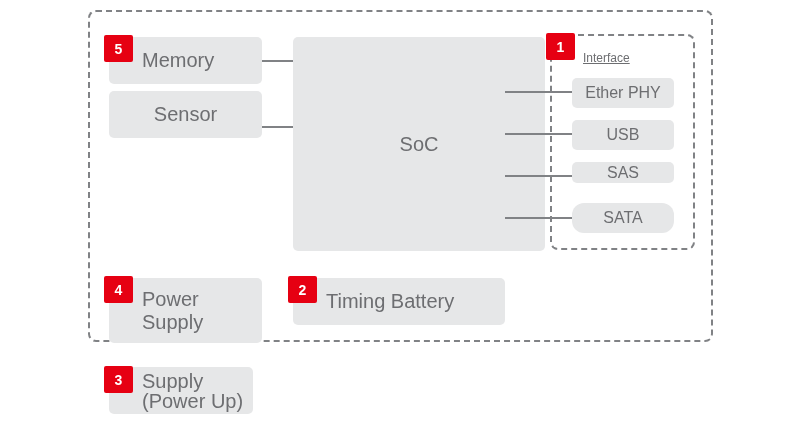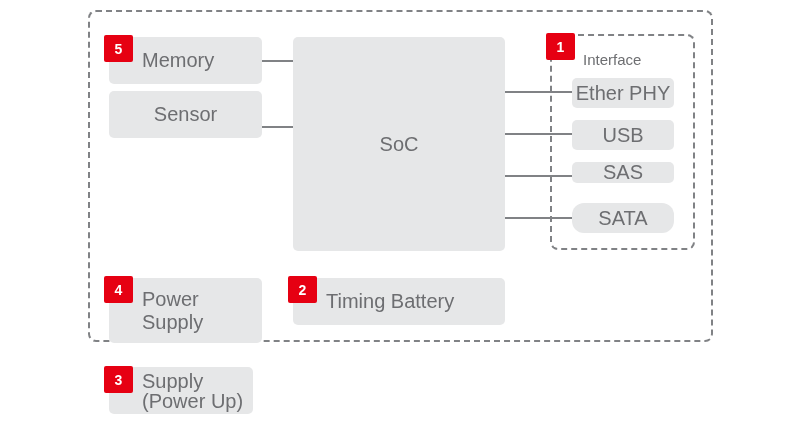--- a/index.html
+++ b/index.html
@@ -13,29 +13,29 @@
   .iface-boundary {
     left: 550px; top: 34px; width: 145px; height: 216px;
     border: 2.5px dashed #808285; border-radius: 8px;
   }
   .block {
     background: #e6e7e8; border-radius: 5px; color: #6d6e71;
     font-size: 20px; display: flex; align-items: center;
   }
   .block.center { justify-content: center; }
   .block.left { padding-left: 33px; }
-  .soc { left: 293px; top: 37px; width: 212px; height: 214px; }
+  .soc { left: 293px; top: 37px; width: 252px; height: 214px; }
   .badge {
     background: #e60012; color: #ffffff; font-weight: bold; font-size: 14px;
     width: 29px; height: 27px; border-radius: 2px;
     display: flex; align-items: center; justify-content: center;
   }
   .line { background: #808285; height: 2px; }
-  .iface-title { color: #6d6e71; font-size: 15px; }
-  .small { font-size: 20px; }
+  .iface-title { color: #6d6e71; font-size: 12px; text-decoration: underline; }
+  .small { font-size: 16px; }
   .battery { line-height: 20px; }
 </style>
 </head>
 <body>
 
 <div class="abs outer-boundary"></div>
 <div class="abs iface-boundary"></div>
 
 <div class="abs block left" style="left:109px;top:37px;width:153px;height:47px;">
   <span>Memory</span>

